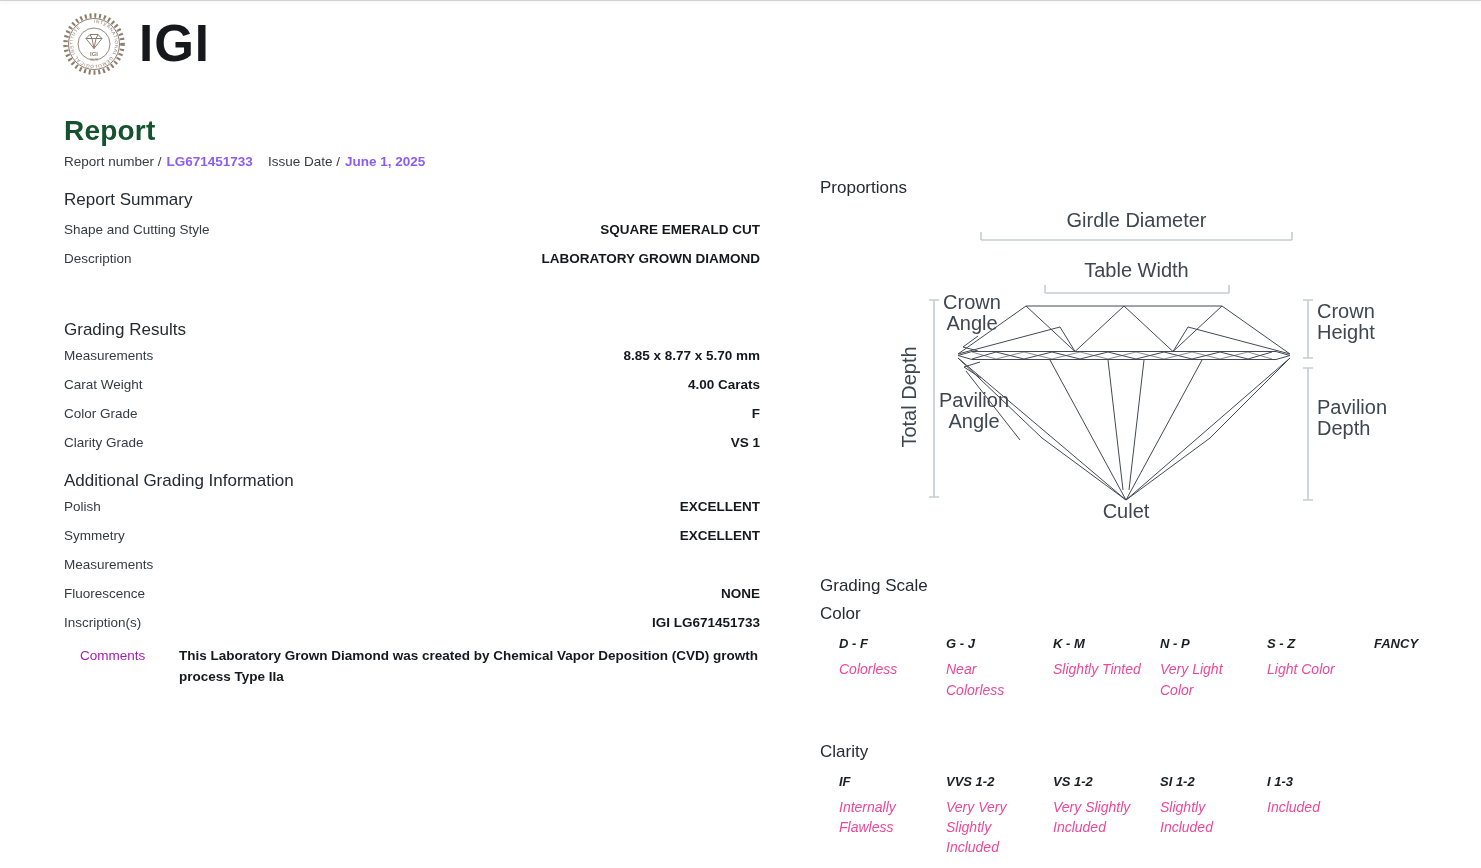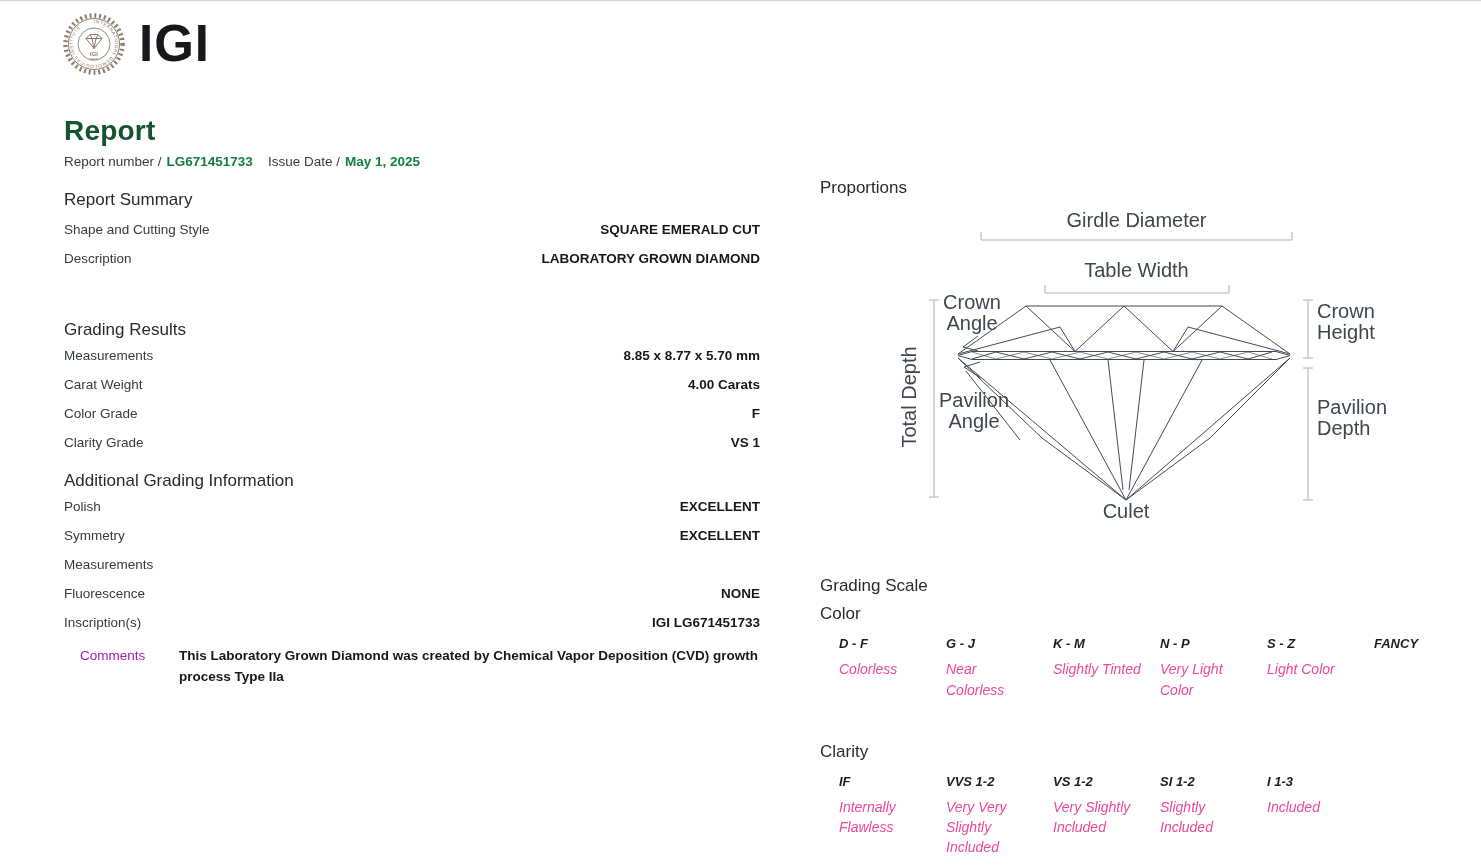--- a/index.html
+++ b/index.html
@@ -11,21 +11,21 @@
               box-shadow:0 1px 5px rgba(0,0,0,.14); }
 
   
   .brand { position:absolute; left:62px; top:12px; display:flex; align-items:center; gap:13px; }
   .logotype { font-size:51px; font-weight:700; letter-spacing:1px; color:#16181c; line-height:64px; }
 
   
   .left-col { position:absolute; left:64px; top:118px; width:696px; }
   .page-title { font-size:28px; font-weight:600; color:#14532d; line-height:26px; letter-spacing:.2px; }
   .meta { margin-top:9px; font-size:13.5px; color:#363b42; line-height:18px; display:flex; gap:15px; }
-  .meta .mv { font-weight:700; color:#15803d; margin-left:5px; }
+  .meta .mv { font-weight:700; color:#8b5cf6; margin-left:5px; }
 
   .sec-h { font-size:17px; font-weight:400; color:#262b31; line-height:22px; }
   .h-summary { margin-top:18px; }
   .h-grading { margin-top:46px; }
   .h-additional { margin-top:13px; }
 
   .rows { margin-top:4px; }
   .rows.tight { margin-top:0; }
   .row { display:flex; justify-content:space-between; align-items:baseline; line-height:29px; font-size:13.5px; }
   .row .lbl { color:#363b42; }
@@ -87,21 +87,21 @@
   </header>
 
   <div class="left-col">
     <h1 class="page-title">Report</h1>
 
     <div class="meta">
       <span>
         <span>Report number /</span><span class="mv">LG671451733</span>
       </span>
       <span>
-        <span>Issue Date /</span><span class="mv">May 1, 2025</span>
+        <span>Issue Date /</span><span class="mv">June 1, 2025</span>
       </span>
     </div>
 
     <h2 class="sec-h h-summary">Report Summary</h2>
     <div class="rows">
       <div class="row">
         <span class="lbl">Shape and Cutting Style</span>
         <span class="val">SQUARE EMERALD CUT</span>
       </div>
       <div class="row">

